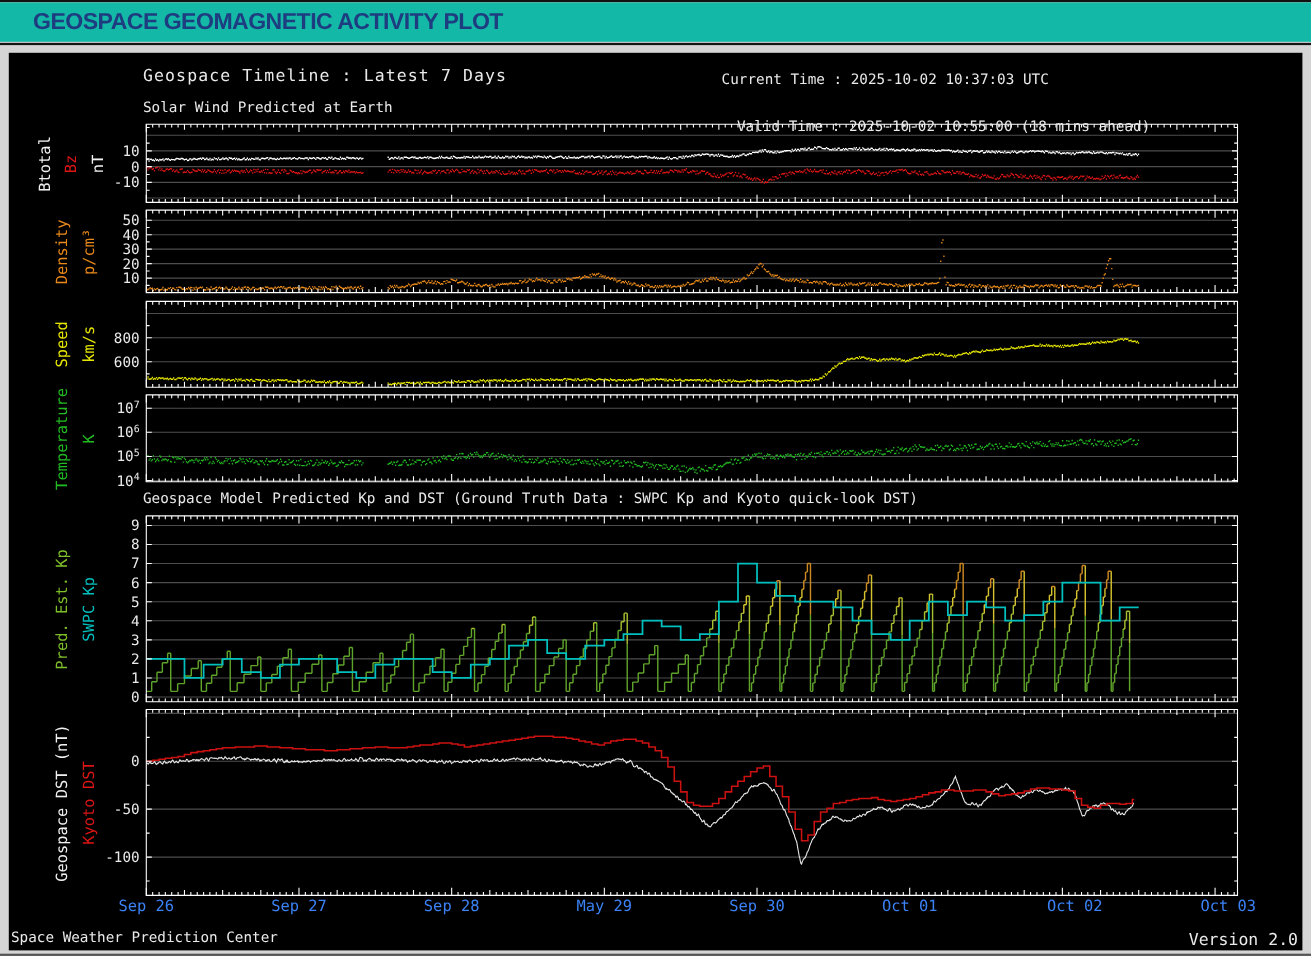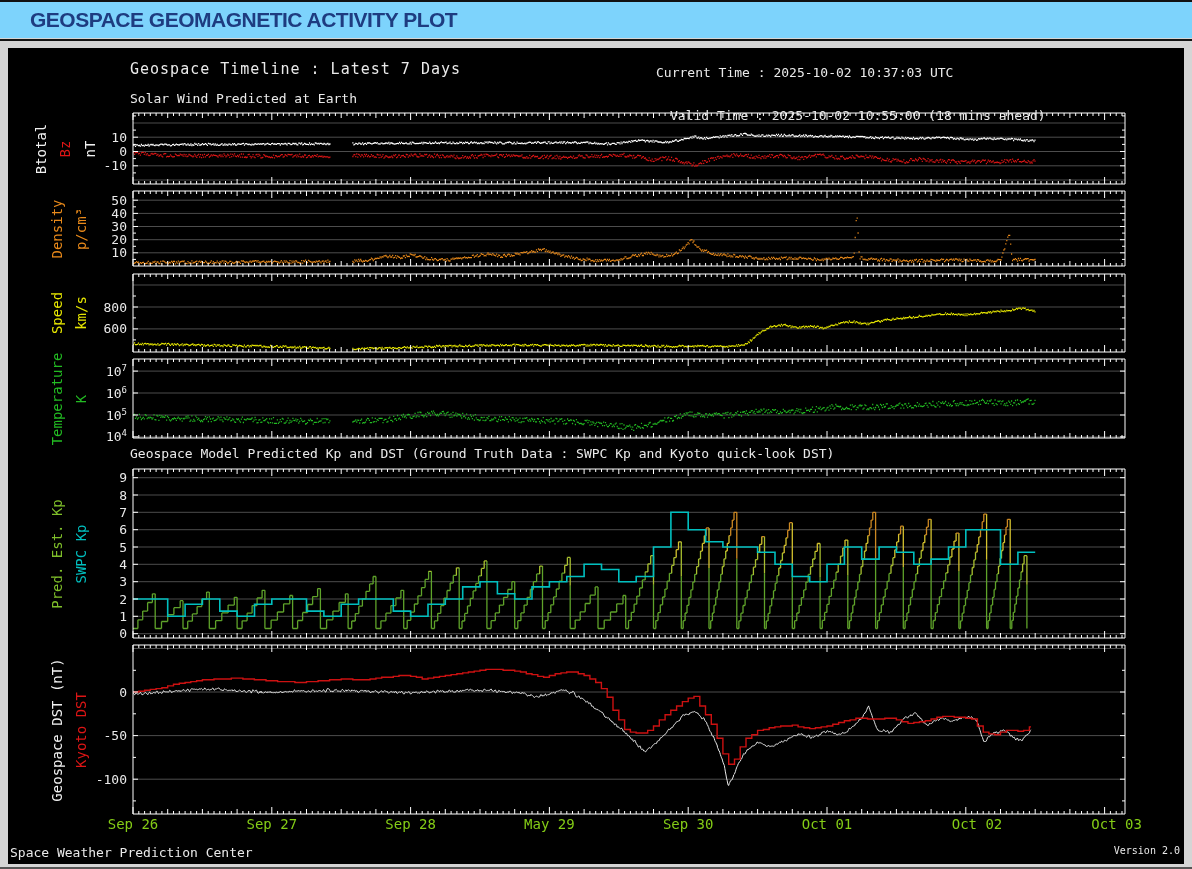--- a/index.html
+++ b/index.html
@@ -3,45 +3,45 @@
 <meta charset="utf-8">
 <style>
   html,body{margin:0;padding:0;}
   body{
     width:1192px;height:869px;position:relative;
     background:#d5d5d5;overflow:hidden;
     font-family:"DejaVu Sans Mono", monospace;
     border-top:2px solid #111;border-bottom:2px solid #555;
     box-sizing:border-box;
   }
-  .header{position:absolute;left:0;top:0;width:100%;height:36px;background:#7dd3fc;}
+  .header{position:absolute;left:0;top:0;width:100%;height:36px;background:#14b8a6;}
   .header .title{
     position:absolute;left:30px;top:6px;
     font-family:"Liberation Sans", sans-serif;font-weight:bold;
     font-size:21px;letter-spacing:-0.5px;color:#1e3c80;
   }
   .header-rule{position:absolute;left:0;top:37px;width:100%;height:2px;background:#141414;}
   .plot{
     position:absolute;left:8px;top:46px;width:1176px;height:816px;
     background:#000;color:#e8e8e8;
   }
   .plot .t{position:absolute;white-space:nowrap;color:#eaeaea;}
   .t.main-title{left:122px;top:12px;font-size:15px;letter-spacing:1px;}
   .t.current{left:648px;top:17px;font-size:13px;}
   .t.subtitle{left:122px;top:43px;font-size:13px;}
   .t.valid{left:662px;top:60px;font-size:13px;}
   .t.section2{left:122px;top:398px;font-size:13px;}
   .t.footer-left{left:2px;top:797px;font-size:13px;}
-  .t.footer-right{right:4px;top:797px;font-size:10px;}
+  .t.footer-right{right:4px;top:797px;font-size:15px;}
   .ylab{
     position:absolute;white-space:nowrap;font-size:14px;
     transform:translate(-50%,-50%) rotate(-90deg);
   }
   .xlab{
-    position:absolute;top:768px;font-size:14px;color:#84cc16;
+    position:absolute;top:768px;font-size:14px;color:#3b82f6;
     transform:translateX(-50%);white-space:nowrap;
   }
   svg{position:absolute;left:0;top:0;}
 </style>
 </head>
 <body>
 
 <div class="header">
   <span class="title">GEOSPACE GEOMAGNETIC ACTIVITY PLOT</span>
 </div>

